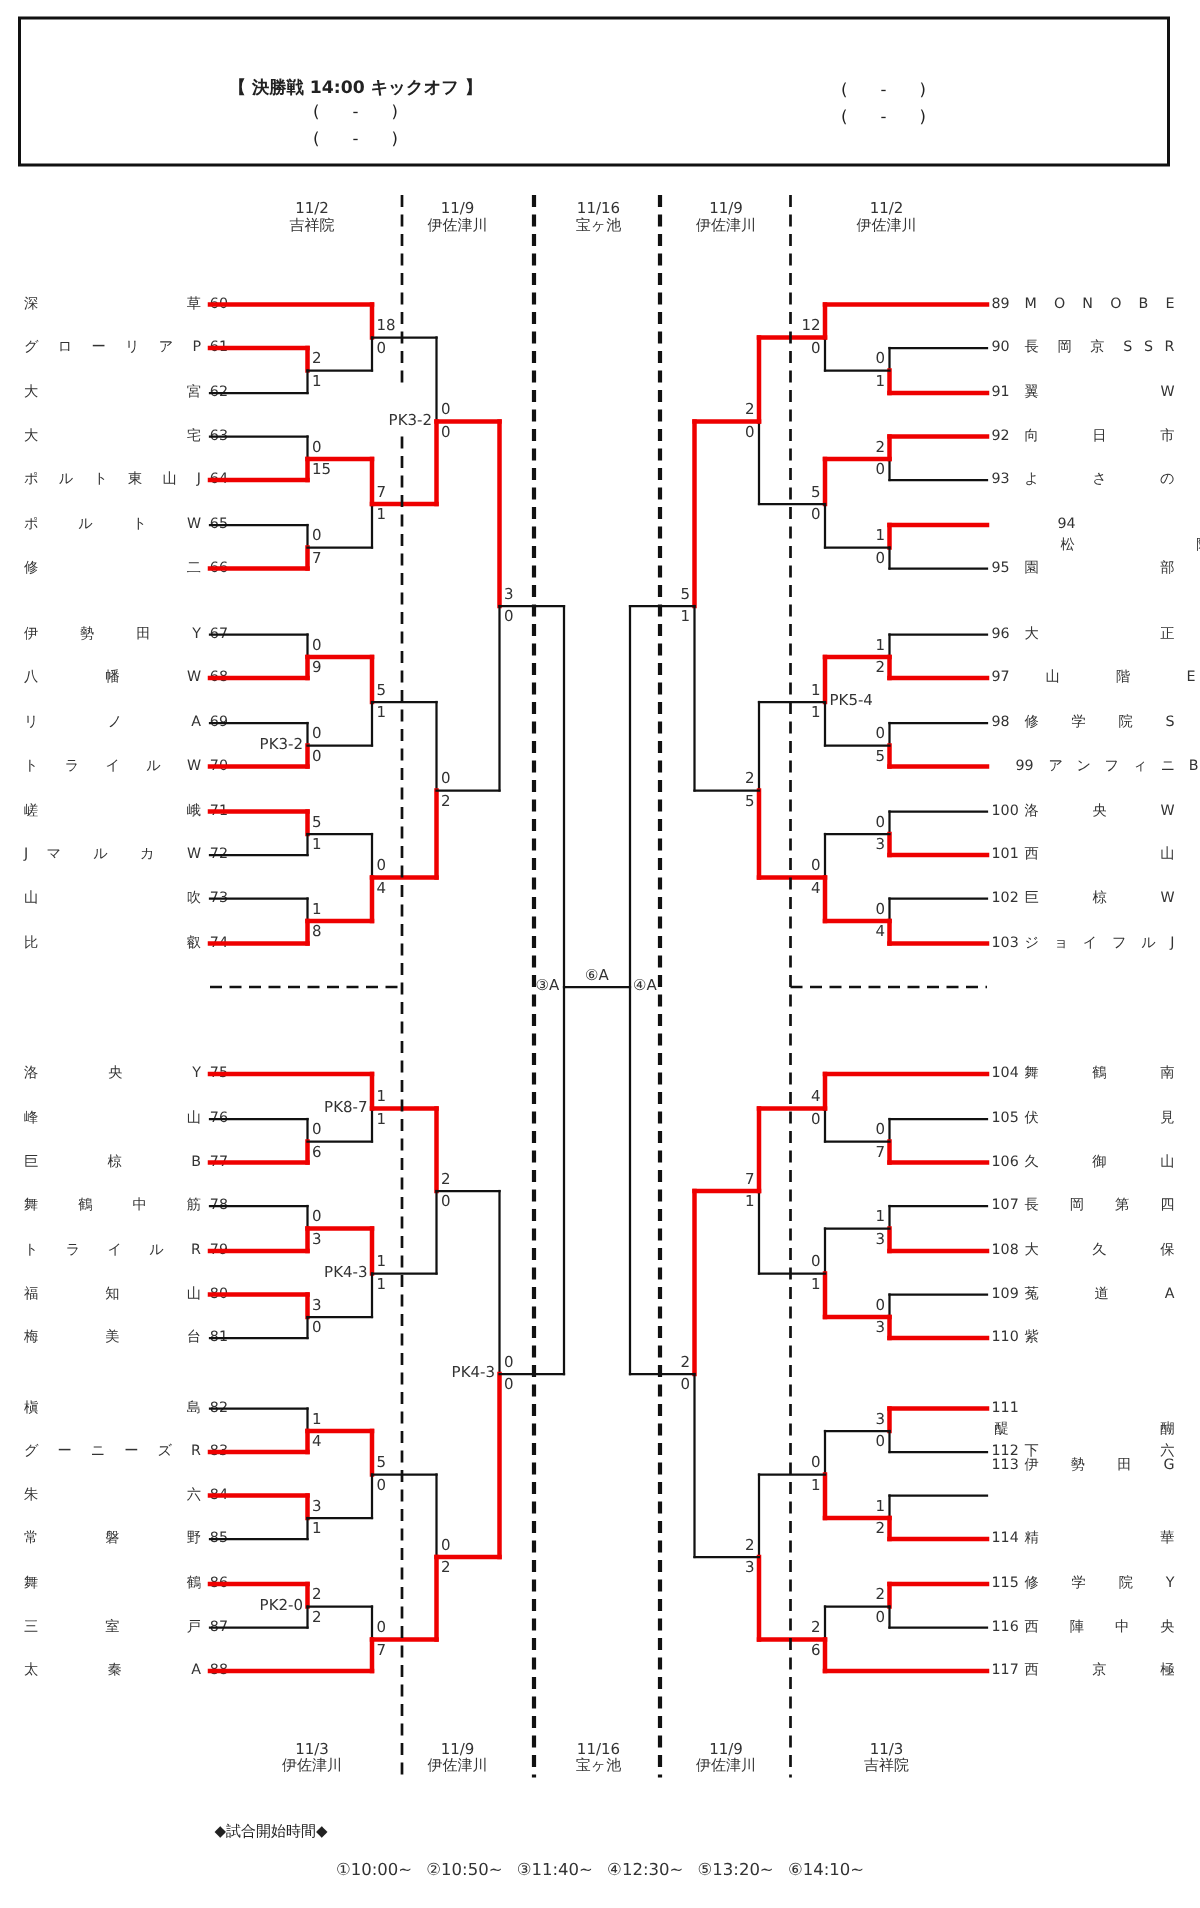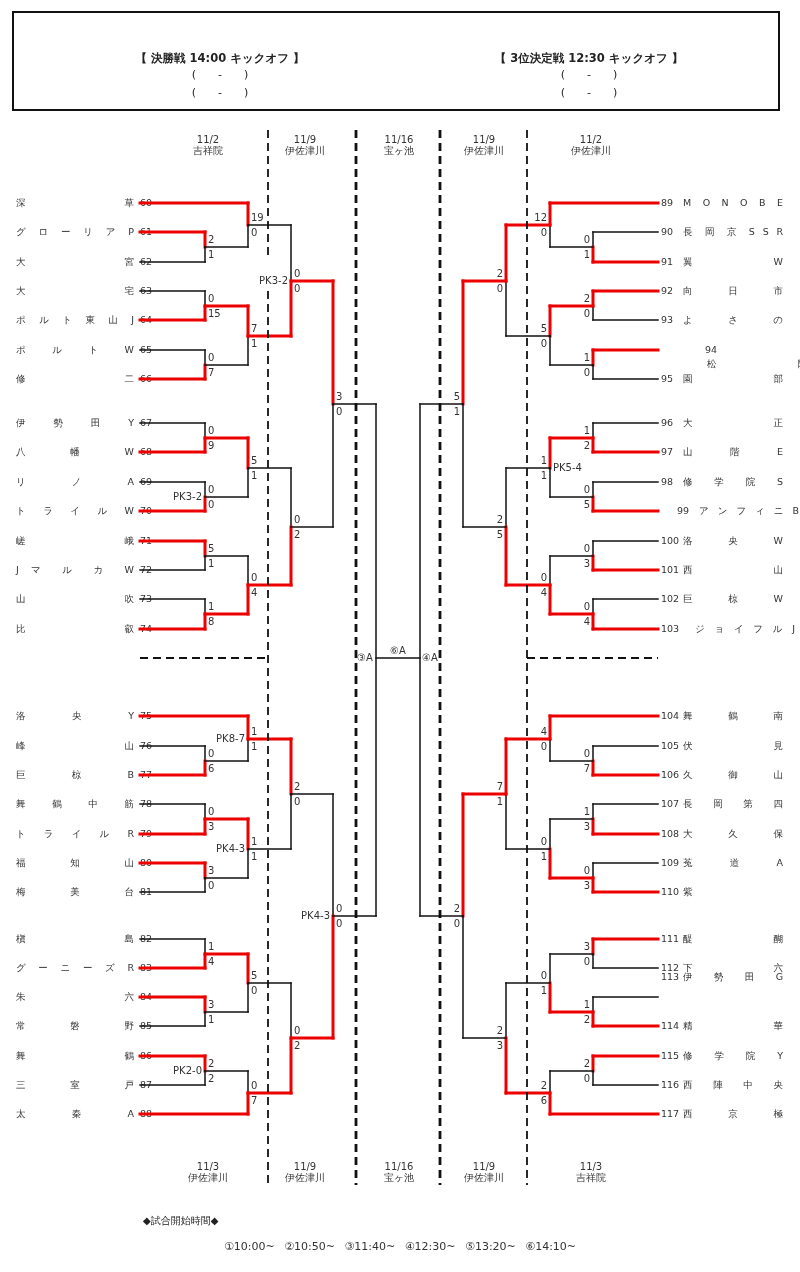--- a/index.html
+++ b/index.html
@@ -1,21 +1,21 @@
 <!DOCTYPE html>
 <html><head>
 <meta charset="utf-8">
 <style>
   html,body{margin:0;padding:0;background:#fff;}
   body{width:800px;height:1272px;position:relative;font-family:"DejaVu Sans","Liberation Sans",sans-serif;color:#222;overflow:hidden;}
   .header-box{position:absolute;left:12px;top:11px;width:768px;height:100px;border:2px solid #111;box-sizing:border-box;}
   .title{position:absolute;left:0;right:0;top:9px;text-align:center;font-size:17px;letter-spacing:0.2px;}
   .match-block{position:absolute;top:38px;width:300px;text-align:center;font-size:11.5px;font-weight:bold;}
   .match-block .slot{font-weight:normal;height:18px;line-height:18px;font-size:11px;}
-  .mb-left{left:56px;} .mb-right{left:425px;}
+  .mb-left{left:73px;} .mb-right{left:425px;}
   .col-head{position:absolute;width:90px;text-align:center;font-size:10px;line-height:11px;color:#333;}
   .team{position:absolute;font-size:9.5px;height:14px;line-height:14px;color:#333;}
   .team .nm{display:inline-block;width:118px;text-align-last:justify;text-align:justify;}
   .team .no{display:inline-block;width:18px;text-align:right;}
   .team.right .no{text-align:left;width:20px;}
   .sc{position:absolute;font-size:10px;line-height:11px;color:#333;}
   .pk{position:absolute;font-size:10px;line-height:11px;color:#333;}
   .legend-title{position:absolute;left:143px;top:1214px;font-size:10px;color:#222;}
   .legend-times{position:absolute;left:0;right:0;top:1240px;text-align:center;font-size:11px;color:#333;word-spacing:6px;}
   svg#bracket{position:absolute;left:0;top:0;}
@@ -23,21 +23,20 @@
 </head>
 <body>
 
 <div class="header-box">
   <div class="match-block mb-left">
     <div>【 決勝戦 14:00 キックオフ 】</div>
     <div class="slot">(　　-　　)</div>
     <div class="slot">(　　-　　)</div>
   </div>
   <div class="match-block mb-right">
-    <div>【 3位決定戦 12:30 キックオフ 】</div>
     <div class="slot">(　　-　　)</div>
     <div class="slot">(　　-　　)</div>
   </div>
 </div>
 
 <div id="col-heads">
     <div class="col-head" style="left: 163px; top: 134px;">
       <div>11/2</div>
       <div>吉祥院</div>
     </div>
@@ -109,35 +108,35 @@
     <div class="team" style="left: 16px; top: 1078px;"><span class="nm">三 室 戸</span><span class="no">87</span></div>
     <div class="team" style="left: 16px; top: 1107px;"><span class="nm">太 秦 A</span><span class="no">88</span></div>
     <div class="team right" style="left: 661px; top: 196px;"><span class="no">89</span><span class="nm" style="width: 100px; margin-left: 2px;">M O N O B E</span></div>
     <div class="team right" style="left: 661px; top: 225px;"><span class="no">90</span><span class="nm" style="width: 100px; margin-left: 2px;">長 岡 京 S S R</span></div>
     <div class="team right" style="left: 661px; top: 255px;"><span class="no">91</span><span class="nm" style="width: 100px; margin-left: 2px;">翼 W</span></div>
     <div class="team right" style="left: 661px; top: 284px;"><span class="no">92</span><span class="nm" style="width: 100px; margin-left: 2px;">向 日 市</span></div>
     <div class="team right" style="left: 661px; top: 313px;"><span class="no">93</span><span class="nm" style="width: 100px; margin-left: 2px;">よ さ の</span></div>
     <div class="team right" style="left: 661px; top: 343px; margin-left: 44px;"><span class="no">94</span><span class="nm" style="width: 100px; margin-left: 2px;">松 陽</span></div>
     <div class="team right" style="left: 661px; top: 372px;"><span class="no">95</span><span class="nm" style="width: 100px; margin-left: 2px;">園 部</span></div>
     <div class="team right" style="left: 661px; top: 416px;"><span class="no">96</span><span class="nm" style="width: 100px; margin-left: 2px;">大 正</span></div>
-    <div class="team right" style="left: 661px; top: 445px;"><span class="no">97</span><span class="nm" style="width: 100px; margin-left: 2px;">山 階 E</span></div>
+    <div class="team right" style="left: 661px; top: 445px;"><span class="no">97</span><span class="nm" style="width: 100px; margin-left: 16px;">山 階 E</span></div>
     <div class="team right" style="left: 661px; top: 475px;"><span class="no">98</span><span class="nm" style="width: 100px; margin-left: 2px;">修 学 院 S</span></div>
     <div class="team right" style="left: 677px; top: 504px;"><span class="no">99</span><span class="nm" style="width: 100px; margin-left: 2px;">ア ン フ ィ ニ B</span></div>
     <div class="team right" style="left: 661px; top: 534px;"><span class="no">100</span><span class="nm" style="width: 100px; margin-left: 2px;">洛 央 W</span></div>
     <div class="team right" style="left: 661px; top: 563px;"><span class="no">101</span><span class="nm" style="width: 100px; margin-left: 2px;">西 山</span></div>
     <div class="team right" style="left: 661px; top: 592px;"><span class="no">102</span><span class="nm" style="width: 100px; margin-left: 2px;">巨 椋 W</span></div>
-    <div class="team right" style="left: 661px; top: 622px;"><span class="no">103</span><span class="nm" style="width: 100px; margin-left: 14px;">ジ ョ イ フ ル J</span></div>
+    <div class="team right" style="left: 661px; top: 622px;"><span class="no">103</span><span class="nm" style="width: 100px; margin-left: 2px;">ジ ョ イ フ ル J</span></div>
     <div class="team right" style="left: 661px; top: 709px;"><span class="no">104</span><span class="nm" style="width: 100px; margin-left: 2px;">舞 鶴 南</span></div>
     <div class="team right" style="left: 661px; top: 739px;"><span class="no">105</span><span class="nm" style="width: 100px; margin-left: 2px;">伏 見</span></div>
     <div class="team right" style="left: 661px; top: 768px;"><span class="no">106</span><span class="nm" style="width: 100px; margin-left: 2px;">久 御 山</span></div>
     <div class="team right" style="left: 661px; top: 797px;"><span class="no">107</span><span class="nm" style="width: 100px; margin-left: 2px;">長 岡 第 四</span></div>
     <div class="team right" style="left: 661px; top: 827px;"><span class="no">108</span><span class="nm" style="width: 100px; margin-left: 2px;">大 久 保</span></div>
     <div class="team right" style="left: 661px; top: 856px;"><span class="no">109</span><span class="nm" style="width: 100px; margin-left: 2px;">菟 道 A</span></div>
     <div class="team right" style="left: 661px; top: 885px;"><span class="no">110</span><span class="nm" style="width: 100px; margin-left: 2px;">紫</span></div>
-    <div class="team right" style="left: 661px; top: 932px;"><span class="no">111</span><span class="nm" style="width: 100px; margin-left: 2px;">醍 醐</span></div>
+    <div class="team right" style="left: 661px; top: 932px;"><span class="no">111</span><span class="nm" style="width: 120px; margin-left: 2px;">醍 醐</span></div>
     <div class="team right" style="left: 661px; top: 961px;"><span class="no">112</span><span class="nm" style="width: 100px; margin-left: 2px;">下 六</span></div>
     <div class="team right" style="left: 661px; top: 970px;"><span class="no">113</span><span class="nm" style="width: 100px; margin-left: 2px;">伊 勢 田 G</span></div>
     <div class="team right" style="left: 661px; top: 1019px;"><span class="no">114</span><span class="nm" style="width: 100px; margin-left: 2px;">精 華</span></div>
     <div class="team right" style="left: 661px; top: 1049px;"><span class="no">115</span><span class="nm" style="width: 100px; margin-left: 2px;">修 学 院 Y</span></div>
     <div class="team right" style="left: 661px; top: 1078px;"><span class="no">116</span><span class="nm" style="width: 100px; margin-left: 2px;">西 陣 中 央</span></div>
     <div class="team right" style="left: 661px; top: 1107px;"><span class="no">117</span><span class="nm" style="width: 100px; margin-left: 2px;">西 京 極</span></div>
   </div>
 <div id="labels">
     <div class="sc" style="top: 234px; left: 208px;">2</div>
     <div class="sc" style="top: 249px; left: 208px;">1</div>
@@ -186,21 +185,21 @@
     <div class="sc" style="top: 806px; right: 210px;">1</div>
     <div class="sc" style="top: 821px; right: 210px;">3</div>
     <div class="sc" style="top: 865px; right: 210px;">0</div>
     <div class="sc" style="top: 880px; right: 210px;">3</div>
     <div class="sc" style="top: 941px; right: 210px;">3</div>
     <div class="sc" style="top: 956px; right: 210px;">0</div>
     <div class="sc" style="top: 999px; right: 210px;">1</div>
     <div class="sc" style="top: 1014px; right: 210px;">2</div>
     <div class="sc" style="top: 1058px; right: 210px;">2</div>
     <div class="sc" style="top: 1073px; right: 210px;">0</div>
-    <div class="sc" style="top: 212px; left: 251px;">19</div>
+    <div class="sc" style="top: 212px; left: 251px;">18</div>
     <div class="sc" style="top: 227px; left: 251px;">0</div>
     <div class="sc" style="top: 323px; left: 251px;">7</div>
     <div class="sc" style="top: 338px; left: 251px;">1</div>
     <div class="sc" style="top: 455px; left: 251px;">5</div>
     <div class="sc" style="top: 470px; left: 251px;">1</div>
     <div class="sc" style="top: 572px; left: 251px;">0</div>
     <div class="sc" style="top: 587px; left: 251px;">4</div>
     <div class="sc" style="top: 726px; left: 251px;">1</div>
     <div class="sc" style="top: 741px; left: 251px;">1</div>
     <div class="pk" style="top: 733px; right: 555px;">PK8-7</div>

